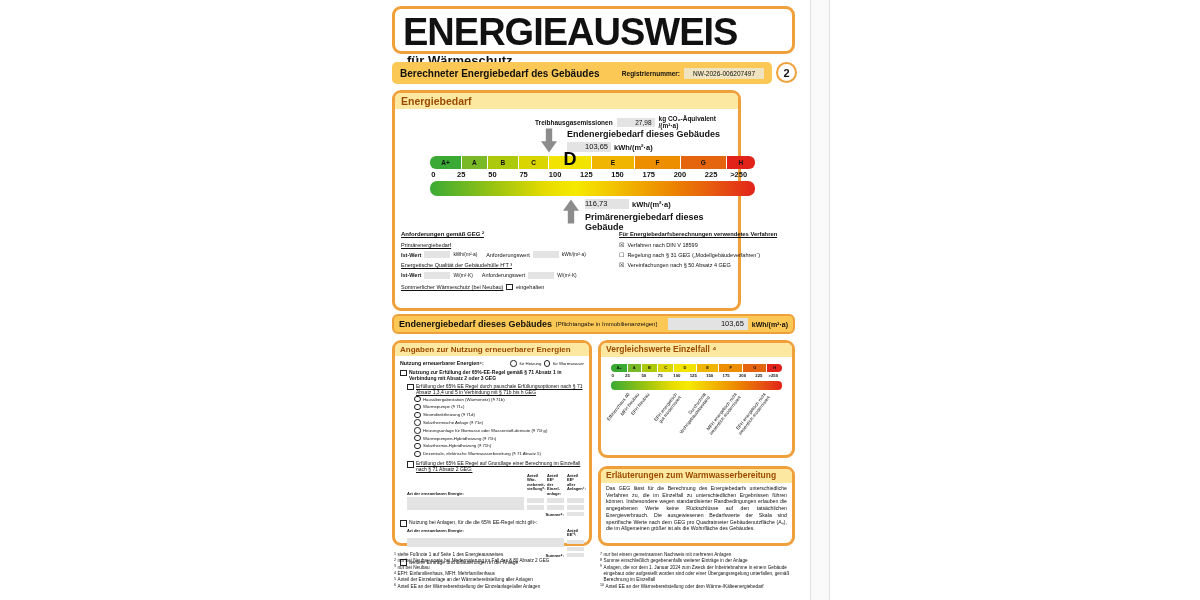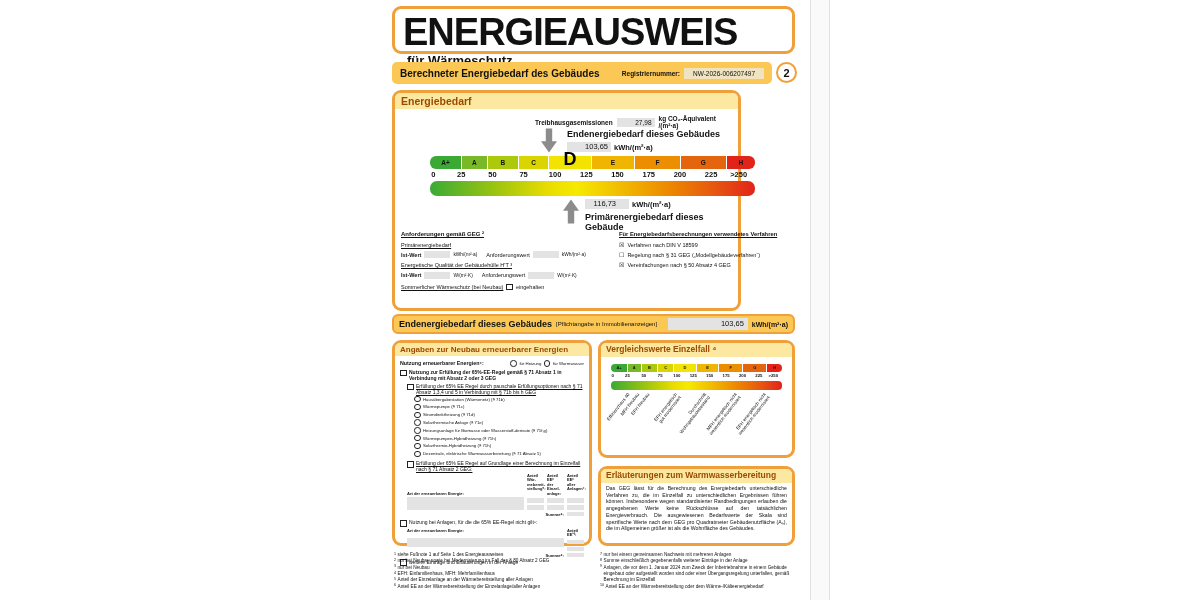--- a/index.html
+++ b/index.html
@@ -162,21 +162,21 @@
           <span class="tk" style="left:86.5%;">225</span>
           <span class="tk" style="left:96%;transform:translateX(-70%);">&gt;250</span>
         </div>
 
         <div class="abs grad" style="top:72px;left:35px;width:325px;"></div>
 
         <svg class="abs" style="top:87px;left:168px;" width="16" height="31" viewBox="0 0 20 30">
           <polygon class="arrow" points="10,0 20,14 14,14 14,30 6,30 6,14 0,14"></polygon>
         </svg>
         <div class="abs row" style="top:90px;left:190px;gap:3px;">
-          <span class="fld" style="width:44px;height:10px;font-size:7.5px;text-align:right;line-height:10px;padding-right:13px;">116,73</span>
+          <span class="fld" style="width:44px;height:10px;font-size:7.5px;text-align:left;line-height:10px;padding-right:5px;">116,73</span>
           <span class="b" style="font-size:7.5px;">kWh/(m²·a)</span>
         </div>
         <span class="abs b" style="top:103px;left:190px;font-size:9px;">Primärenergiebedarf dieses Gebäude</span>
 
         <div class="abs anf" style="top:122px;left:6px;width:212px;">
           <div class="b u" style="font-size:6px;">Anforderungen gemäß GEG ²</div>
           <div class="u" style="margin-top:3.5px;">Primärenergiebedarf</div>
           <div class="row">
             <span class="b">Ist-Wert</span>
             <span class="fld" style="width:26px;height:7px;"></span>
@@ -221,21 +221,21 @@
 
     <div class="abs endbar gold">
       <span class="b" style="font-size:9px;">Endenergiebedarf dieses Gebäudes</span>
       <span style="font-size:6px;">[Pflichtangabe in Immobilienanzeigen]</span>
       <span style="flex:1"></span>
       <span class="fld" style="width:80px;height:12px;font-size:7.5px;text-align:right;line-height:12px;padding-right:4px;">103,65</span>
       <span class="b" style="font-size:7px;">kWh/(m²·a)</span>
     </div>
 
     <div class="abs obox eebox">
-      <div class="strip">Angaben zur Neubau erneuerbarer Energien</div>
+      <div class="strip">Angaben zur Nutzung erneuerbarer Energien</div>
       <div class="eec">
         <div class="row" style="align-items:center;">
           <span class="b" style="font-size:5.3px;">Nutzung erneuerbarer Energien⁵:</span>
           <span style="flex:1"></span>
           <span class="rad"></span>
           <span style="font-size:4.3px;">für Heizung</span>
           <span class="rad"></span>
           <span style="font-size:4.3px;">für Warmwasser</span>
         </div>
         <div class="row">

